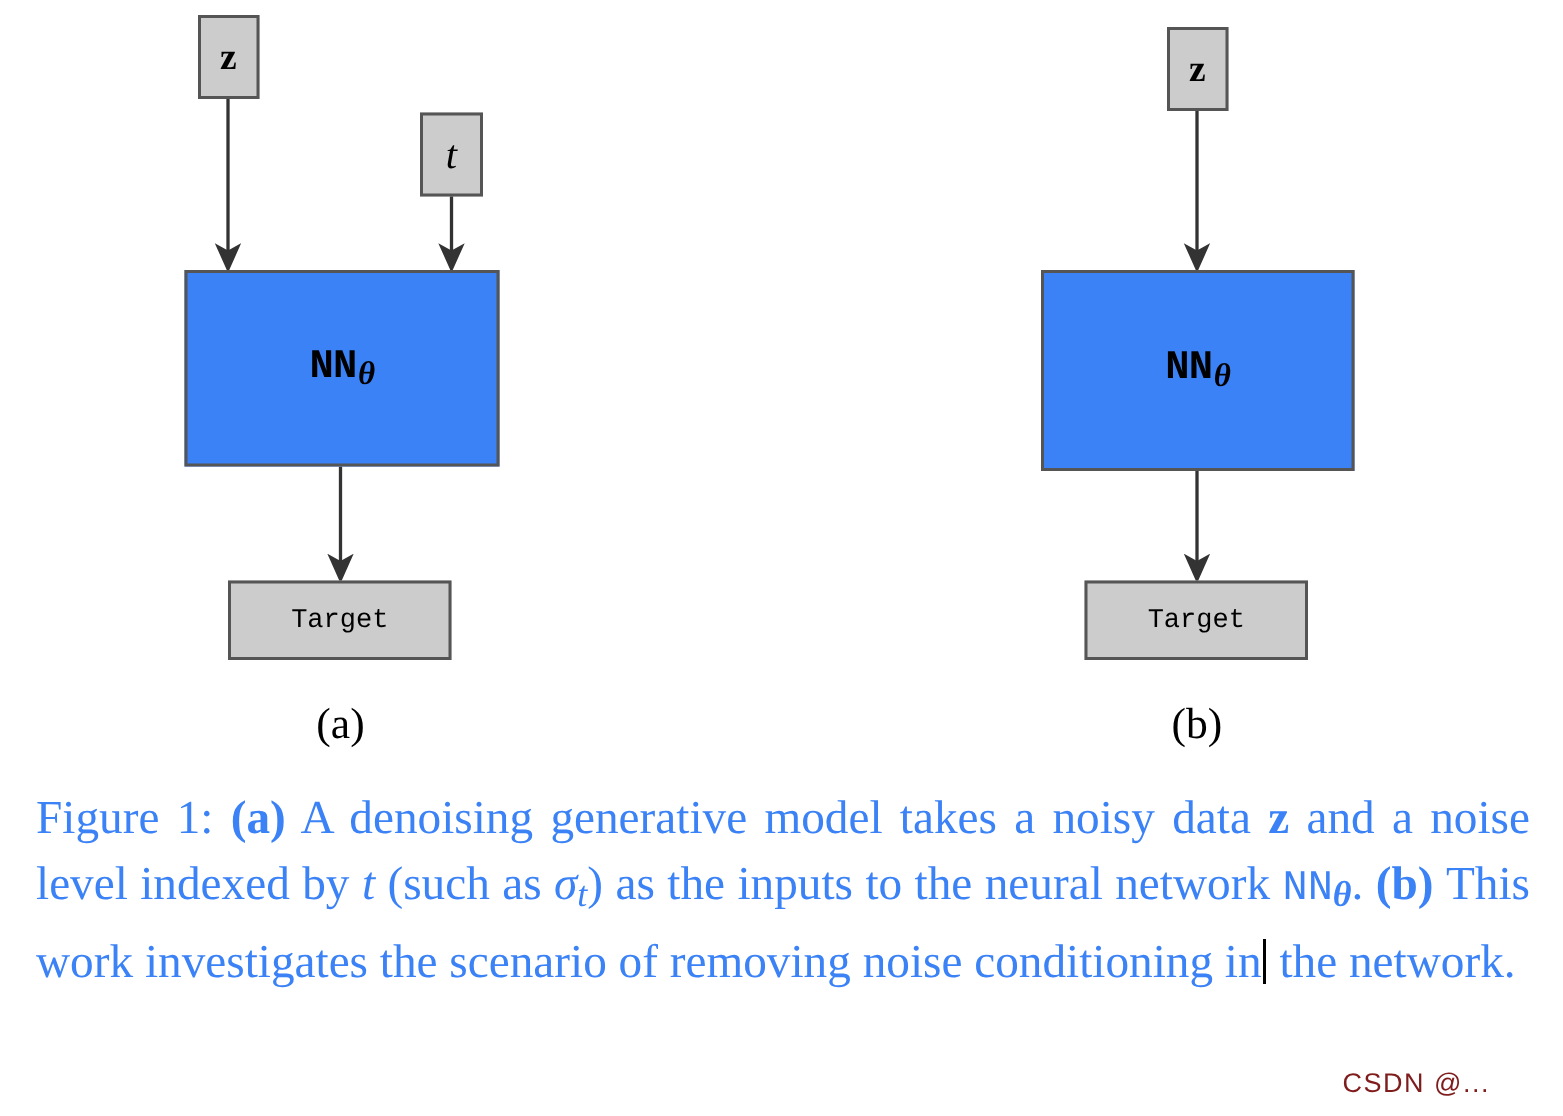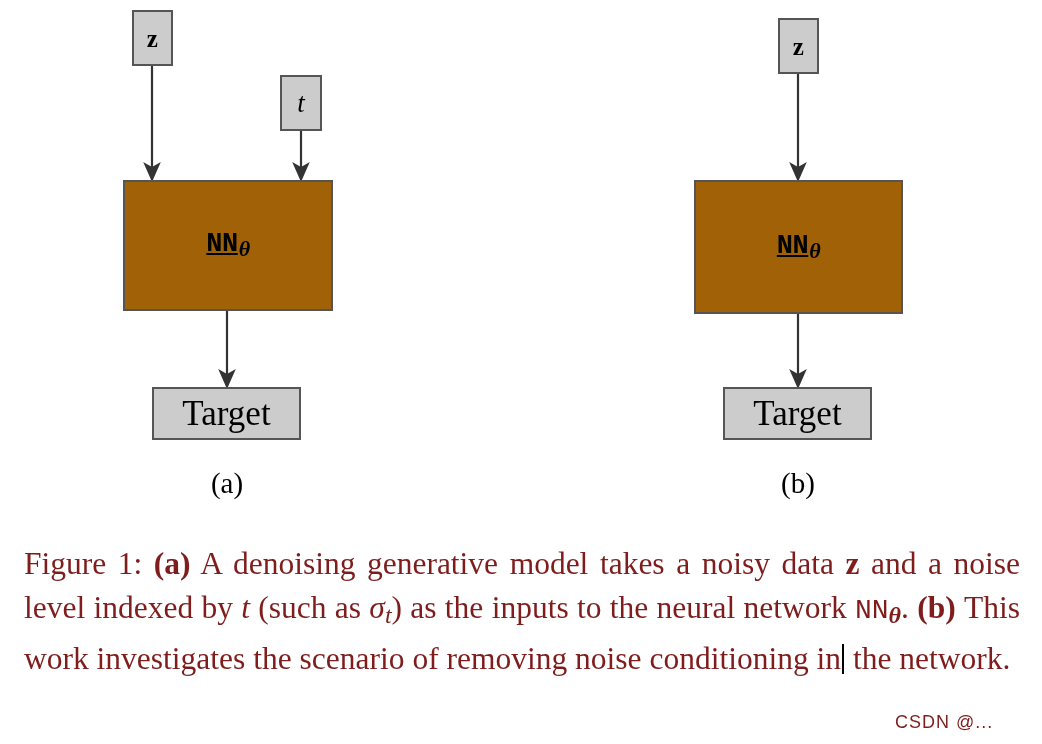--- a/index.html
+++ b/index.html
@@ -30,22 +30,21 @@
     border: 2px solid #555555;
     display: flex;
     align-items: center;
     justify-content: center;
     line-height: 1;
   }
   .gray-box {
     background: #cccccc;
   }
   .pink-box {
-    background: #a16207;
-    text-decoration: underline;
+    background: #3b82f6;
   }
 
   .lbl-z {
     font-family: "Liberation Serif", "DejaVu Serif", serif;
     font-weight: bold;
     font-size: 25px;
     letter-spacing: 0.5px;
   }
   .lbl-t {
     font-family: "Liberation Serif", "DejaVu Serif", serif;
@@ -60,22 +59,22 @@
     white-space: nowrap;
   }
   .lbl-nn .sub {
     font-family: "Liberation Serif", "DejaVu Serif", serif;
     font-style: italic;
     font-size: 22px;
     vertical-align: -5px;
     margin-left: 1px;
   }
   .lbl-target {
-    font-family: Liberation Serif, serif;
-    font-size: 35px;
+    font-family: Liberation Mono, monospace;
+    font-size: 18px;
   }
 
   .sub-label {
     position: absolute;
     font-family: "Liberation Serif", "DejaVu Serif", serif;
     font-size: 29px;
     text-align: center;
     width: 80px;
   }
 
@@ -84,27 +83,27 @@
     left: 0;
     top: 0;
     width: 1042px;
     height: 520px;
     pointer-events: none;
   }
 
   #caption {
     position: absolute;
     left: 24px;
-    top: 542px;
+    top: 523px;
     width: 996px;
     font-family: "Liberation Serif", "DejaVu Serif", serif;
     font-size: 31.5px;
     line-height: 44px;
     text-align: justify;
-    color: #7f1d1d;
+    color: #3b82f6;
   }
   #caption .bold { font-weight: bold; }
   #caption .ital { font-style: italic; }
   #caption .mono-nn {
     font-family: "Liberation Mono", "DejaVu Sans Mono", monospace;
     font-size: 28px;
   }
   #caption .mono-nn .sub {
     font-family: "Liberation Serif", "DejaVu Serif", serif;
     font-style: italic;

